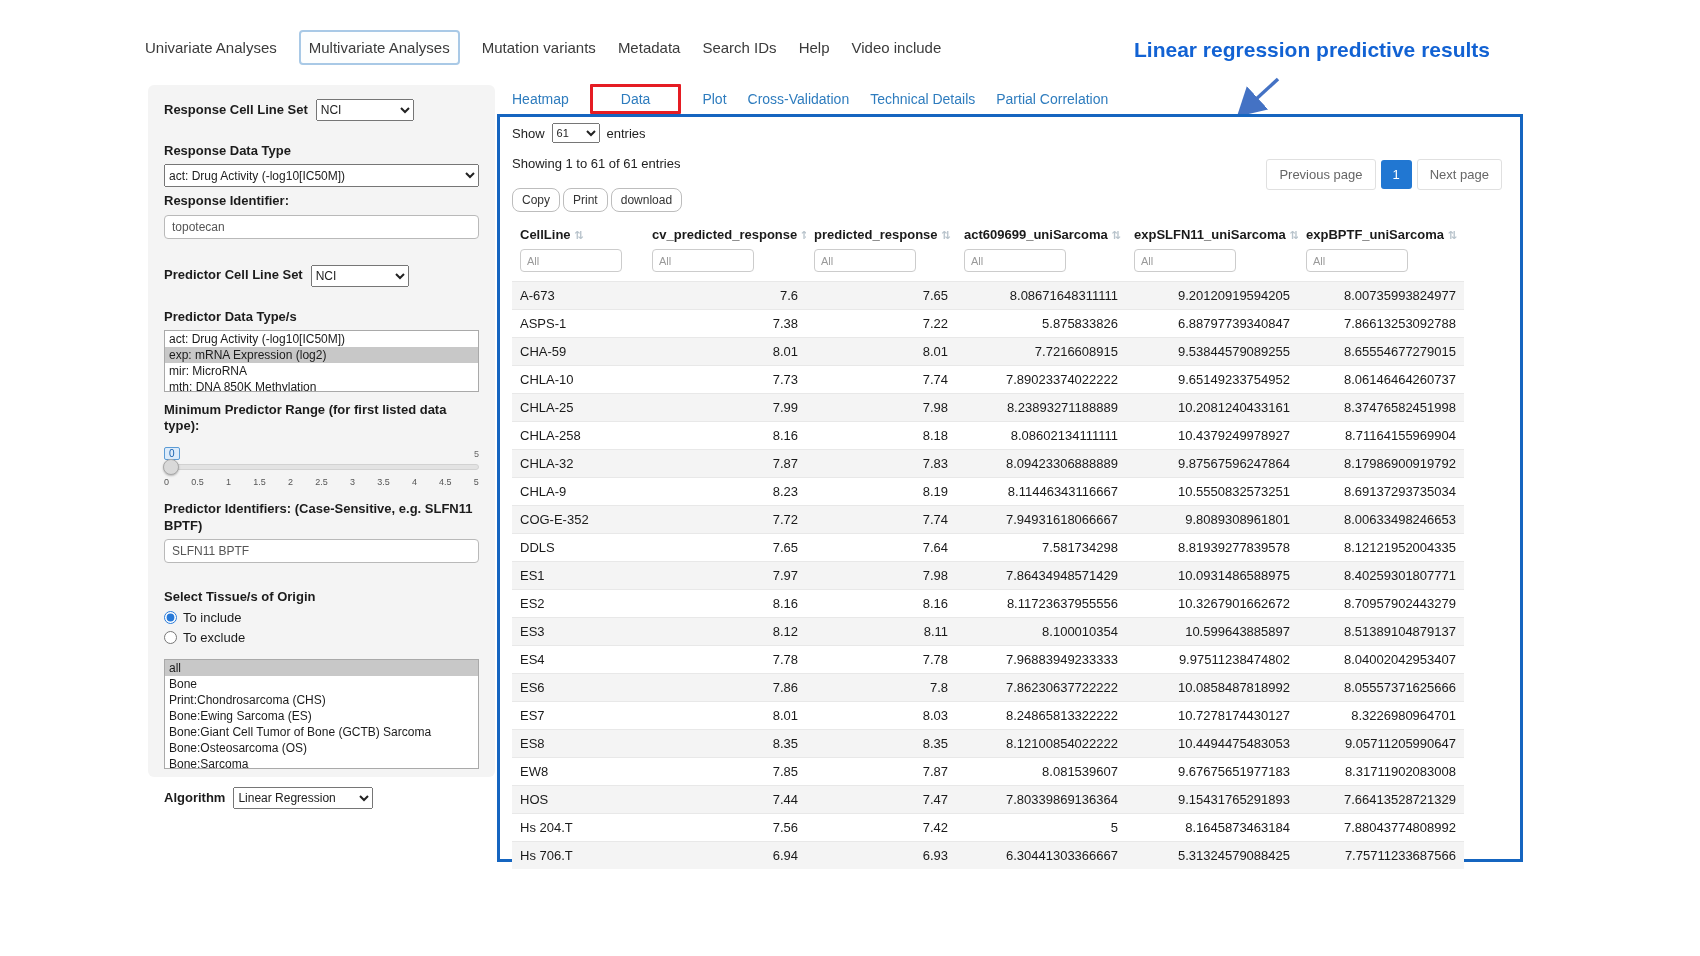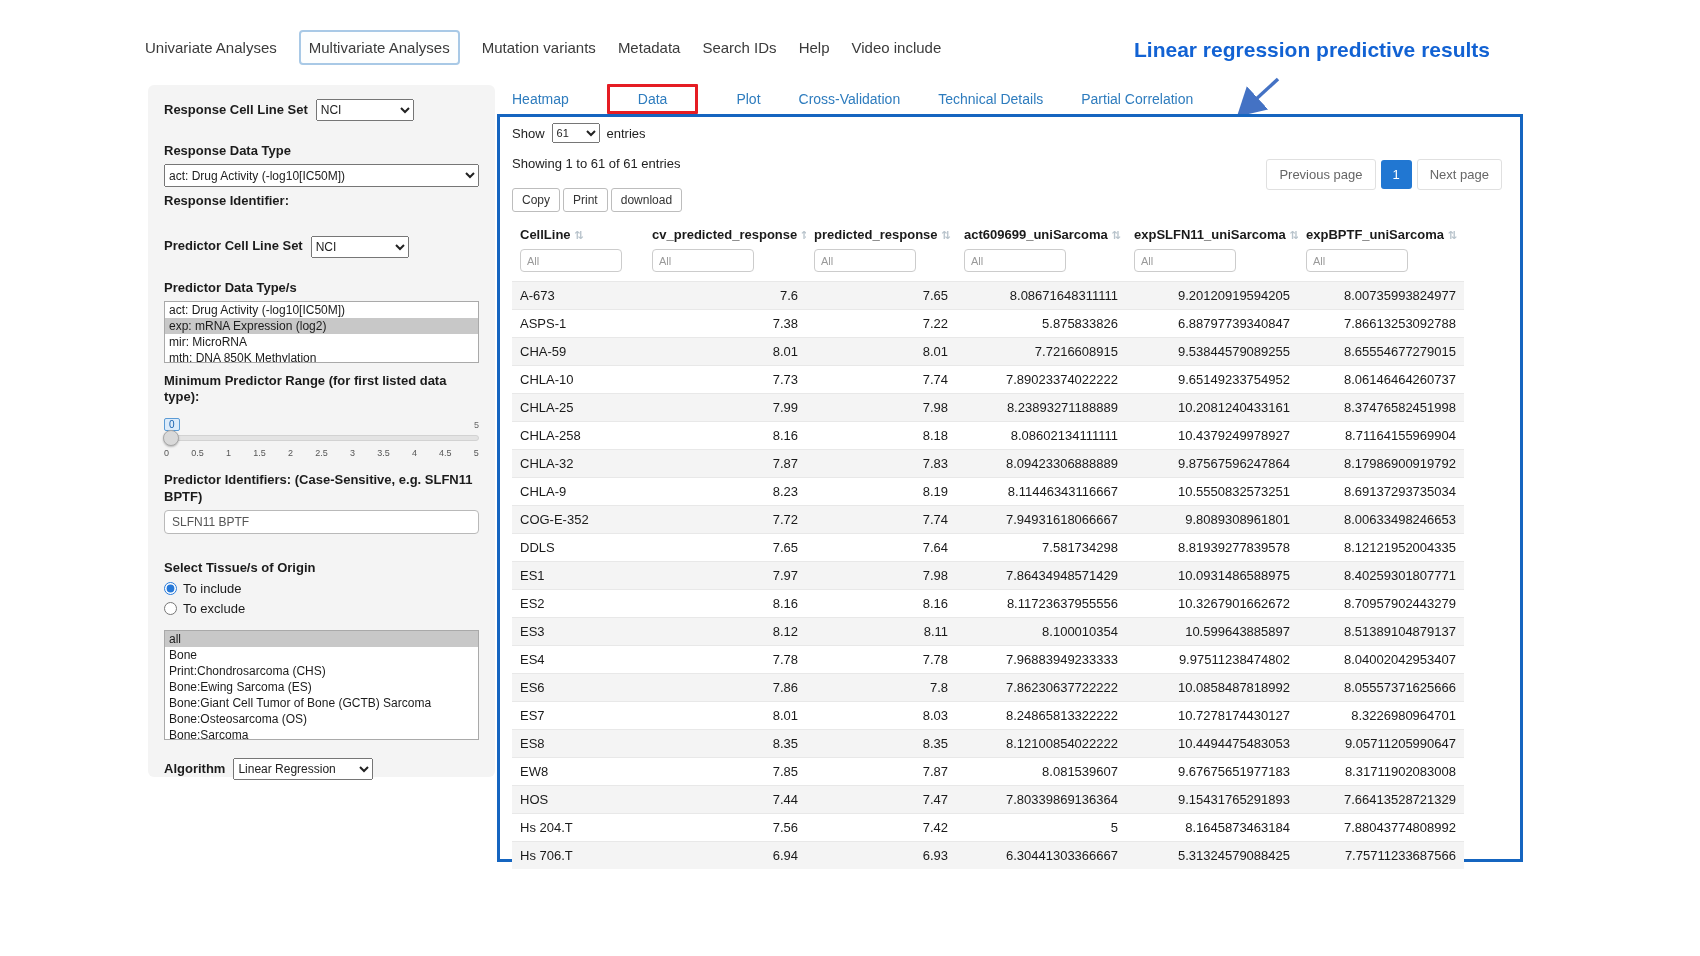--- a/index.html
+++ b/index.html
@@ -35,34 +35,34 @@
 .slider-max { position: absolute; right: 0; top: -15px; font-size: 9px; color: #666; }
 .slider-track { position: relative; height: 6px; background: #e3e3e3; border: 1px solid #d2d2d2; border-radius: 3px; }
 .slider-handle { position: absolute; left: -2px; top: -6px; width: 16px; height: 16px; background: #d9d9d9; border: 1px solid #a8a8a8; border-radius: 50%; box-shadow: 0 1px 2px rgba(0,0,0,.25); cursor: pointer; }
 .slider-ticks { display: flex; justify-content: space-between; font-size: 9px; color: #555; margin-top: 7px; }
 
 
 .radio-row { display: flex; align-items: center; gap: 6px; margin: 5px 0; cursor: pointer; font-size: 13px; }
 input[type=radio] { accent-color: #2779d8; width: 13px; height: 13px; }
 
 
-.main-tabs { position: absolute; left: 512px; top: 84px; display: flex; align-items: center; gap: 38px; font-size: 14px; color: #2e7cbe; }
+.main-tabs { position: absolute; left: 512px; top: 84px; display: flex; align-items: center; gap: 21px; font-size: 14px; color: #2e7cbe; }
 .main-tab { padding: 7px 0; cursor: pointer; white-space: nowrap; }
 .main-tab.highlighted { border: 3px solid #e51c23; padding: 4px 28px; border-radius: 1px; }
 
 
 .main-panel { position: absolute; left: 497px; top: 114px; width: 1026px; height: 748px; border: 3px solid #1565c0; background: #fff; padding: 4px 12px 0 12px; }
 .show-row { display: flex; align-items: center; gap: 7px; font-size: 13px; color: #222; margin-top: 2px; }
 .entries-select { height: 20px; font-size: 11px; width: 48px; }
 .showing-text { font-size: 13px; margin-top: 13px; color: #222; }
 .pagination { position: absolute; top: 42px; right: 18px; display: flex; align-items: center; font-size: 13px; color: #666; }
 .page-btn { border: 1px solid #e0e0e0; background: #fff; padding: 7px 12px; border-radius: 3px; cursor: pointer; color: #666; font-size: 13px; white-space: nowrap; }
 .page-num { background: #2177d2; color: #fff; padding: 7px 12px; margin: 0 5px; border-radius: 3px; font-size: 13px; cursor: pointer; }
 .btn-row { display: flex; gap: 3px; margin-top: 17px; }
-.dt-btn { border: 1px solid #bdbdbd; background: #fff; font-size: 12px; padding: 4px 9px; border-radius: 3px; color: #333; cursor: pointer; text-align: right; }
+.dt-btn { border: 1px solid #bdbdbd; background: #fff; font-size: 12px; padding: 4px 9px; border-radius: 8px; color: #333; cursor: pointer; text-align: right; }
 
 
 .data-table { margin-top: 8px; border-collapse: collapse; font-size: 13px; color: #1a1a1a; table-layout: fixed; width: 952px; }
 .data-table thead th { text-align: left; font-weight: bold; padding: 7px 8px 5px 8px; white-space: nowrap; overflow: hidden; cursor: pointer; }
 .sort-icon { color: #b9c4cc; font-size: 11px; margin-left: 4px; }
 .filter-cell { padding: 2px 8px 9px 8px !important; cursor: default; }
 .filter-input { width: 102px; height: 23px; border: 1px solid #ccc; border-radius: 4px; padding: 2px 6px; font-size: 11px; color: #333; background: #fff; }
 .filter-input::placeholder { color: #9a9a9a; }
 .data-table tbody td { padding: 6px 8px; border-top: 1px solid #e8e8e8; white-space: nowrap; overflow: hidden; }
 .data-table tbody tr:nth-child(odd) { background: #f4f4f4; }
@@ -102,20 +102,21 @@
         <option>NCI</option>
       </select>
     </div>
 
     <div class="sb-label mt22">Response Data Type</div>
     <select class="sb-select-wide">
       <option>act: Drug Activity (-log10[IC50M])</option>
     </select>
 
     <div class="sb-label mt6">Response Identifier:</div>
+    <input class="sb-input" type="text" value="topotecan" style="">
 
     <div class="sb-row mt26">
       <span class="sb-label">Predictor Cell Line Set</span>
       <select style="width:98px;height:22px;">
         <option>NCI</option>
       </select>
     </div>
 
     <div class="sb-label mt22">Predictor Data Type/s</div>
     <div class="listbox" style="height:62px;">

